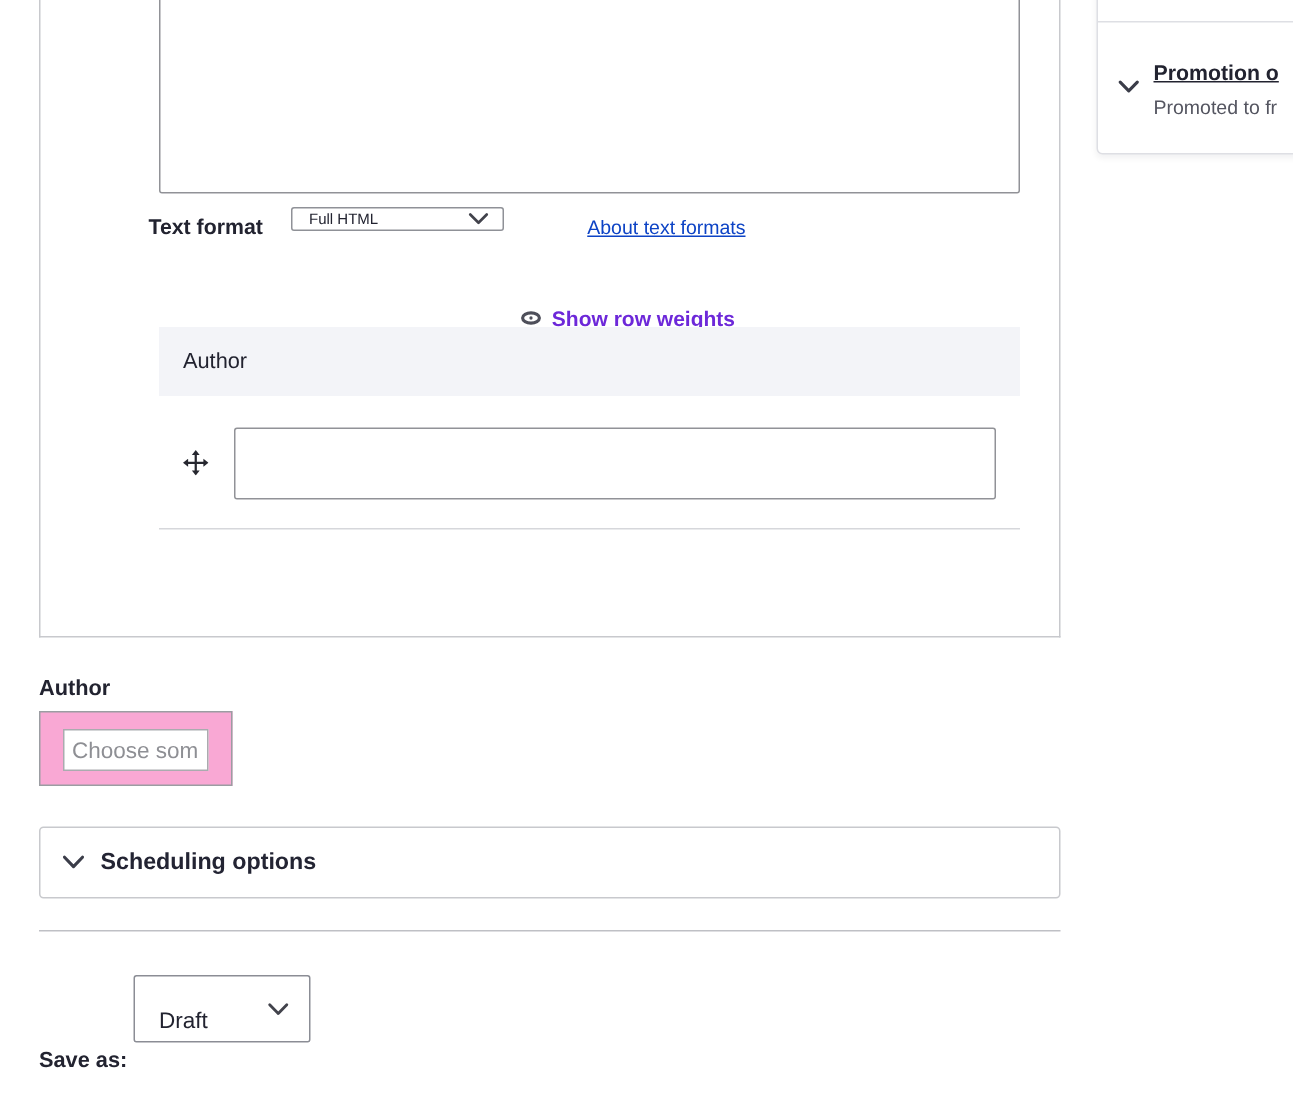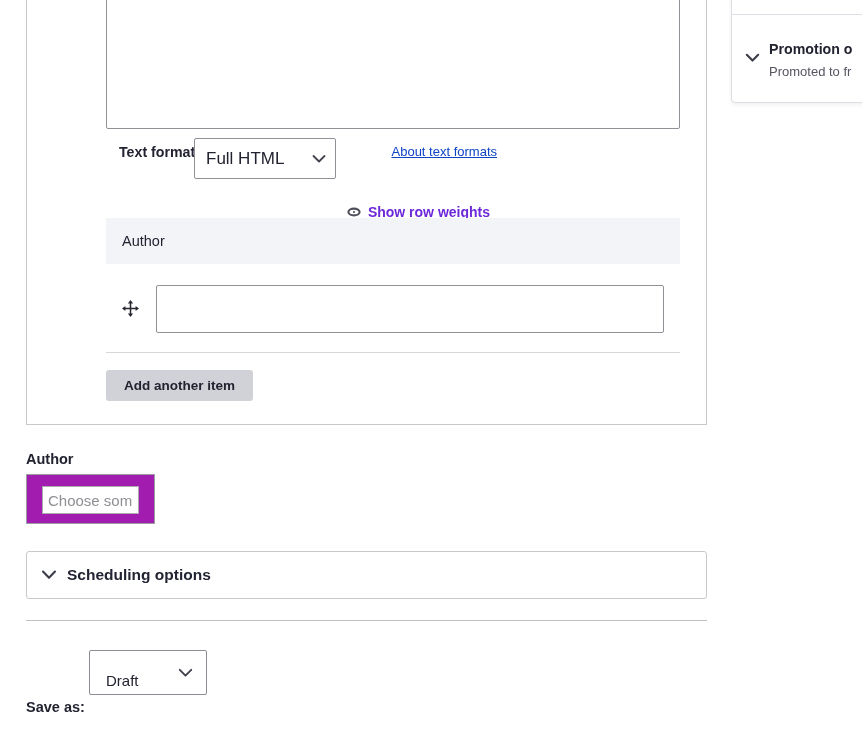--- a/index.html
+++ b/index.html
@@ -17,31 +17,31 @@
   }
 
   .body-textarea {
     position:absolute; left:79px; top:-41px; width:574px; height:170px;
     border:1px solid #919297; border-radius:2px; background:#fff;
     resize:none; outline:none; font:14px "Liberation Sans",sans-serif;
     padding:8px 10px; color:#222330;
   }
 
   .format-label {
-    position:absolute; left:92px; top:144px;
+    position:absolute; left:72px; top:144px;
     font-size:14.2px; font-weight:bold; color:#222330; white-space:nowrap;
   }
   .select {
     position:absolute; display:flex; align-items:center;
     border:1px solid #8f9197; border-radius:2px; background:#fff;
     cursor:pointer; color:#222330;
   }
   .format-select {
-    left:167px; top:138px; width:142px; height:41px;
-    padding:0 30px 0 11px; font-size:17px;
+    left:167px; top:138px; width:142px; height:16px;
+    padding:0 30px 0 11px; font-size:10px;
   }
   .select .chev { position:absolute; right:9px; top:50%; transform:translateY(-50%); }
 
   .about-link {
     position:absolute; right:209px; top:144px;
     font-size:13px; color:#0d43c5; text-decoration:underline; white-space:nowrap;
   }
 
   .show-weights {
     position:absolute; right:216px; top:204px;
@@ -76,21 +76,21 @@
     color:#222330; cursor:pointer;
   }
 
   
   .topic-label {
     position:absolute; left:26px; top:451px;
     font-size:14.5px; font-weight:bold; color:#222330;
   }
   .topic-widget {
     position:absolute; left:26px; top:474px; width:129px; height:50px;
-    border:1px solid #9b9da2; background:#a21caf;
+    border:1px solid #9b9da2; background:#f9a8d4;
   }
   .topic-input {
     position:absolute; left:15px; top:11px; width:97px; height:28px;
     border:1px solid #aaabaf; outline:none; padding:0 2px 0 5px;
     font:15px "Liberation Sans",sans-serif; color:#222330;
   }
   .topic-input::placeholder { color:#8e8f94; opacity:1; }
 
   
   .details-box {
@@ -123,21 +123,21 @@
     box-shadow:0 2px 4px rgba(20,20,40,0.06);
   }
   .panel-sec-top {
     position:absolute; left:0; top:0; width:100%; height:54px;
     border-bottom:1px solid #dedfe4;
   }
   .panel-sec { position:absolute; left:0; top:54px; width:100%; height:88px; cursor:pointer; }
   .panel-chev { position:absolute; left:13px; top:38px; }
   .panel-title {
     position:absolute; left:37px; top:26px;
-    font-size:14.2px; font-weight:bold; color:#222330; white-space:nowrap;
+    font-size:14.2px; font-weight:bold; color:#222330; white-space:nowrap;text-decoration:underline;
   }
   .panel-summary {
     position:absolute; left:37px; top:49px;
     font-size:13px; color:#545560; white-space:nowrap;
   }
 
   .icon-svg { display:block; }
 </style>
 </head>
 <body>
@@ -181,21 +181,20 @@
           <path d="M8.5 3 V14 M3 8.5 H14" fill="none" stroke="#26272f" stroke-width="1.5"></path>
           <polygon points="8.5,0 5.9,3.4 11.1,3.4" fill="#26272f"></polygon>
           <polygon points="8.5,17 5.9,13.6 11.1,13.6" fill="#26272f"></polygon>
           <polygon points="0,8.5 3.4,5.9 3.4,11.1" fill="#26272f"></polygon>
           <polygon points="17,8.5 13.6,5.9 13.6,11.1" fill="#26272f"></polygon>
         </svg>
       </span>
       <input type="text" class="author-input" value="" style="">
     </div>
 
-    <button class="add-item-btn">Add another item</button>
   </div>
 
   <div class="topic-label">Author</div>
 
   <div class="topic-widget">
     <input type="text" class="topic-input" placeholder="Choose som" style="">
   </div>
 
   <div class="details-box">
     <span>

